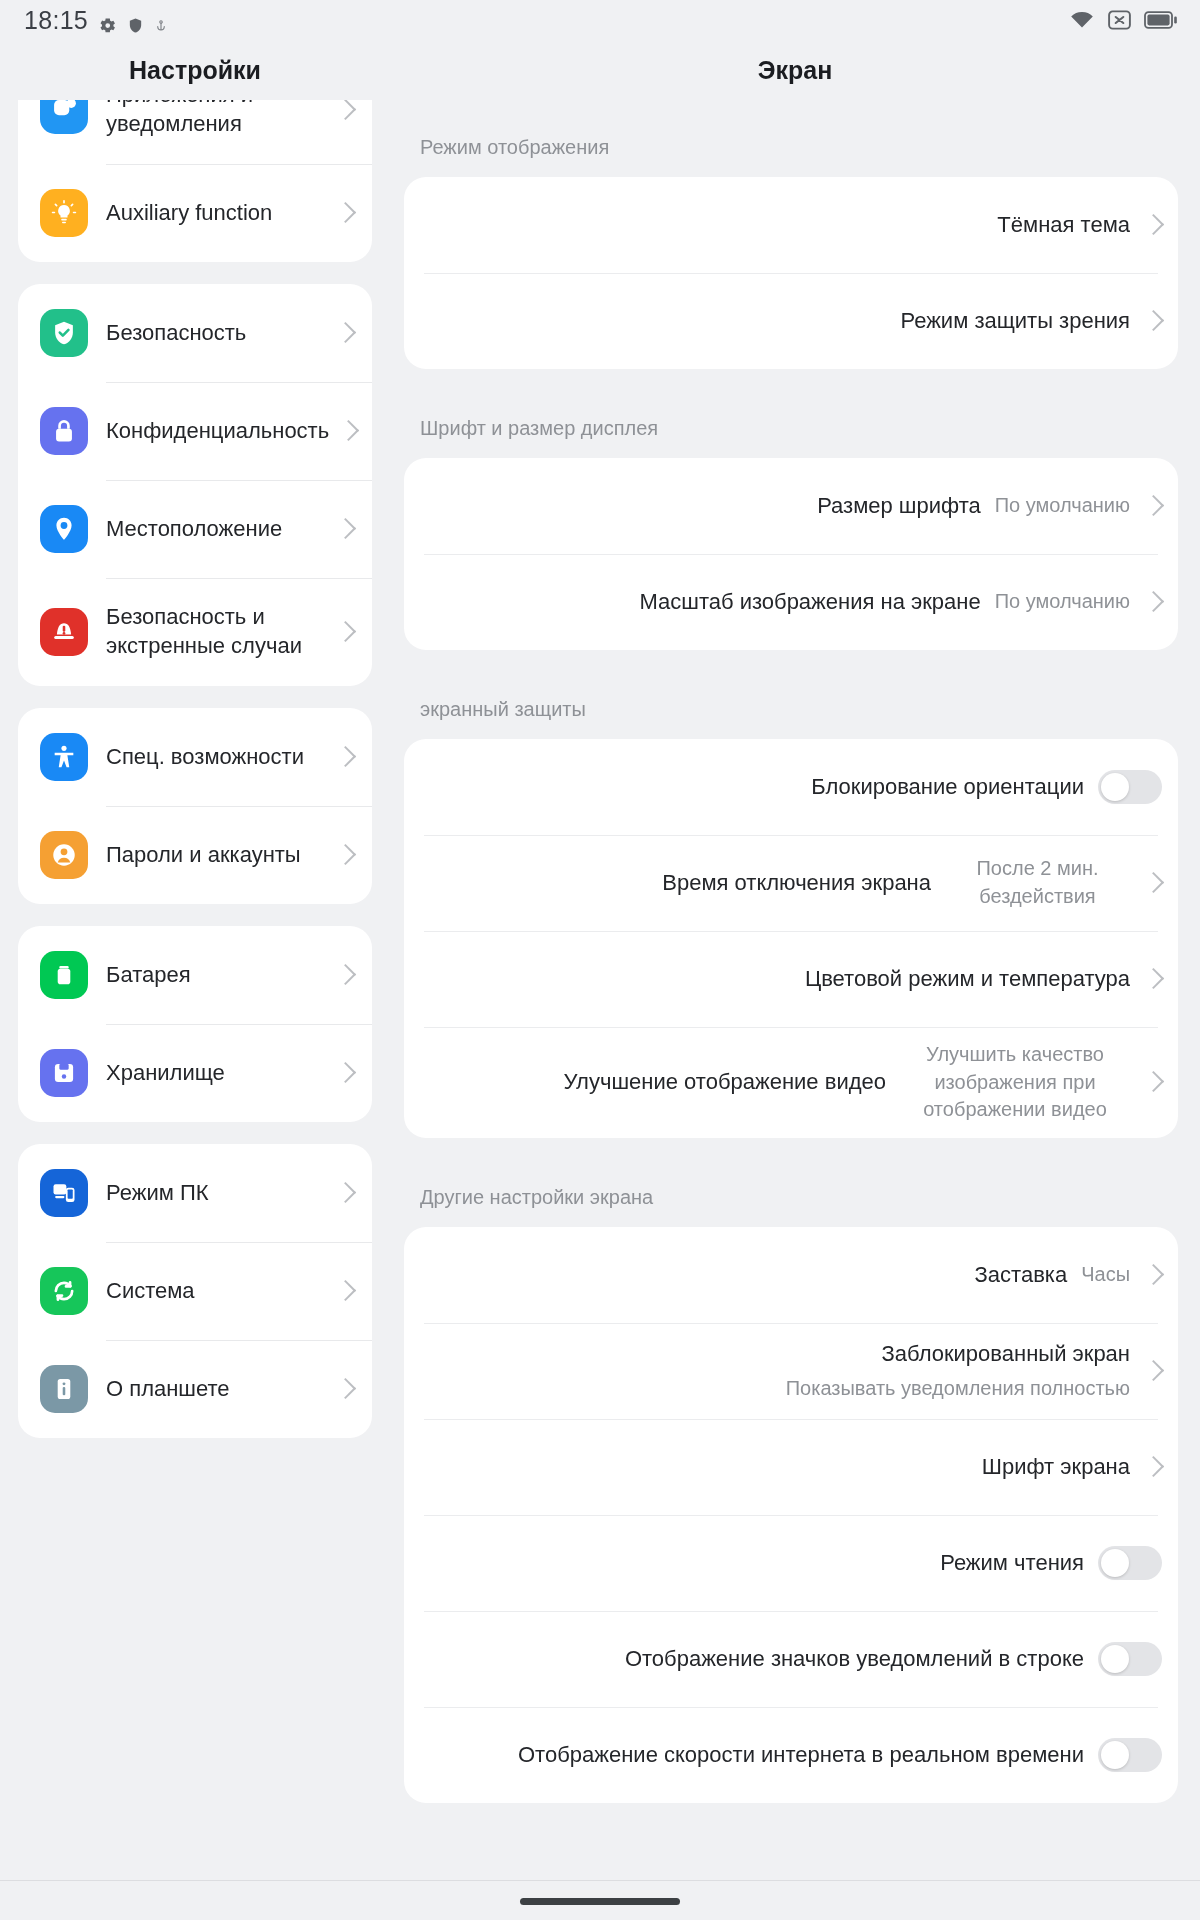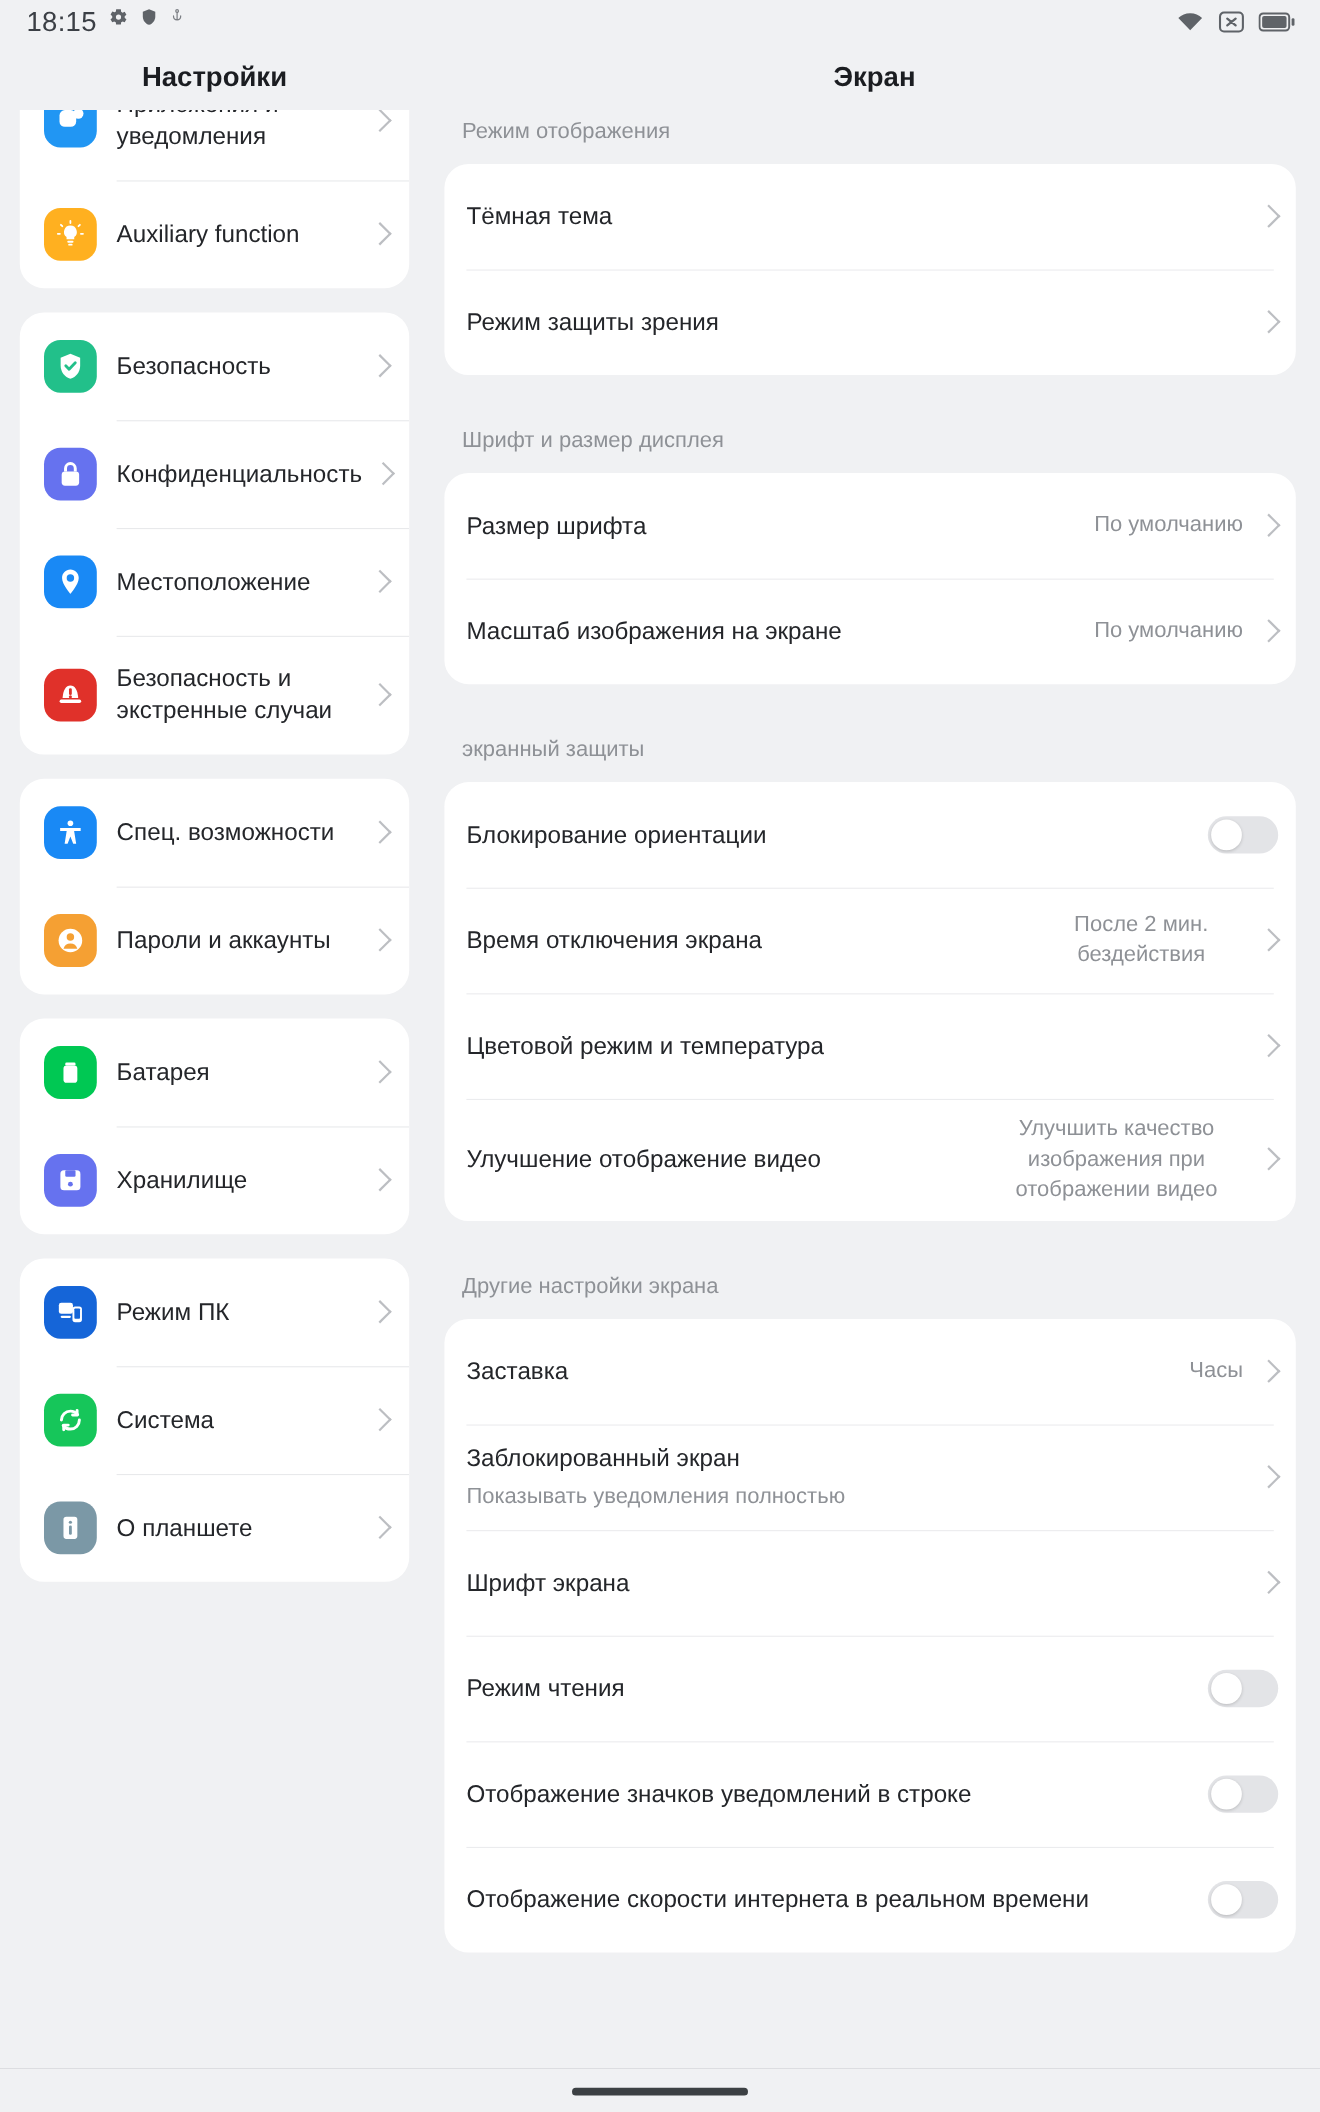--- a/index.html
+++ b/index.html
@@ -14,21 +14,21 @@
 
   
   .statusbar {
     height: 40px;
     display: flex;
     align-items: center;
     justify-content: space-between;
     padding: 0 22px 0 24px;
     background: #f0f1f3;
   }
-  .sb-left { display: flex; align-items: flex-start; gap: 10px; }
+  .sb-left { display: flex; align-items: flex-end; gap: 10px; }
   .sb-time {
     font-size: 25px;
     color: #3b3f45;
     letter-spacing: 0.3px;
     font-weight: 400;
   }
   .sb-right { display: flex; align-items: center; gap: 12px; }
   .sb-ic { display: block; }
 
   
@@ -54,20 +54,21 @@
   }
   .pane-left {
     width: 390px;
     padding: 0 18px;
     overflow: hidden;
   }
   .pane-right {
     flex: 1;
     padding: 0 22px 0 14px;
     overflow: hidden;
+    margin-top: 28px;
   }
 
   
   .card {
     background: #ffffff;
     border-radius: 22px;
     margin-bottom: 22px;
     overflow: hidden;
   }
   .card.clipped-top {
@@ -146,21 +147,21 @@
     position: relative;
     cursor: pointer;
   }
   .rrow + .rrow::before {
     content: "";
     position: absolute;
     top: 0; left: 20px; right: 20px;
     height: 1px;
     background: #ebecee;
   }
-  .rrow-main { flex: 1; min-width: 0; }
+  .rrow-main { flex: 1; min-width: 0; text-align: right; }
   .rrow-title {
     font-size: 22px;
     color: #24262a;
     line-height: 1.28;
   }
   .rrow-sub {
     font-size: 20px;
     color: #8e9196;
     margin-top: 7px;
     line-height: 1.28;

